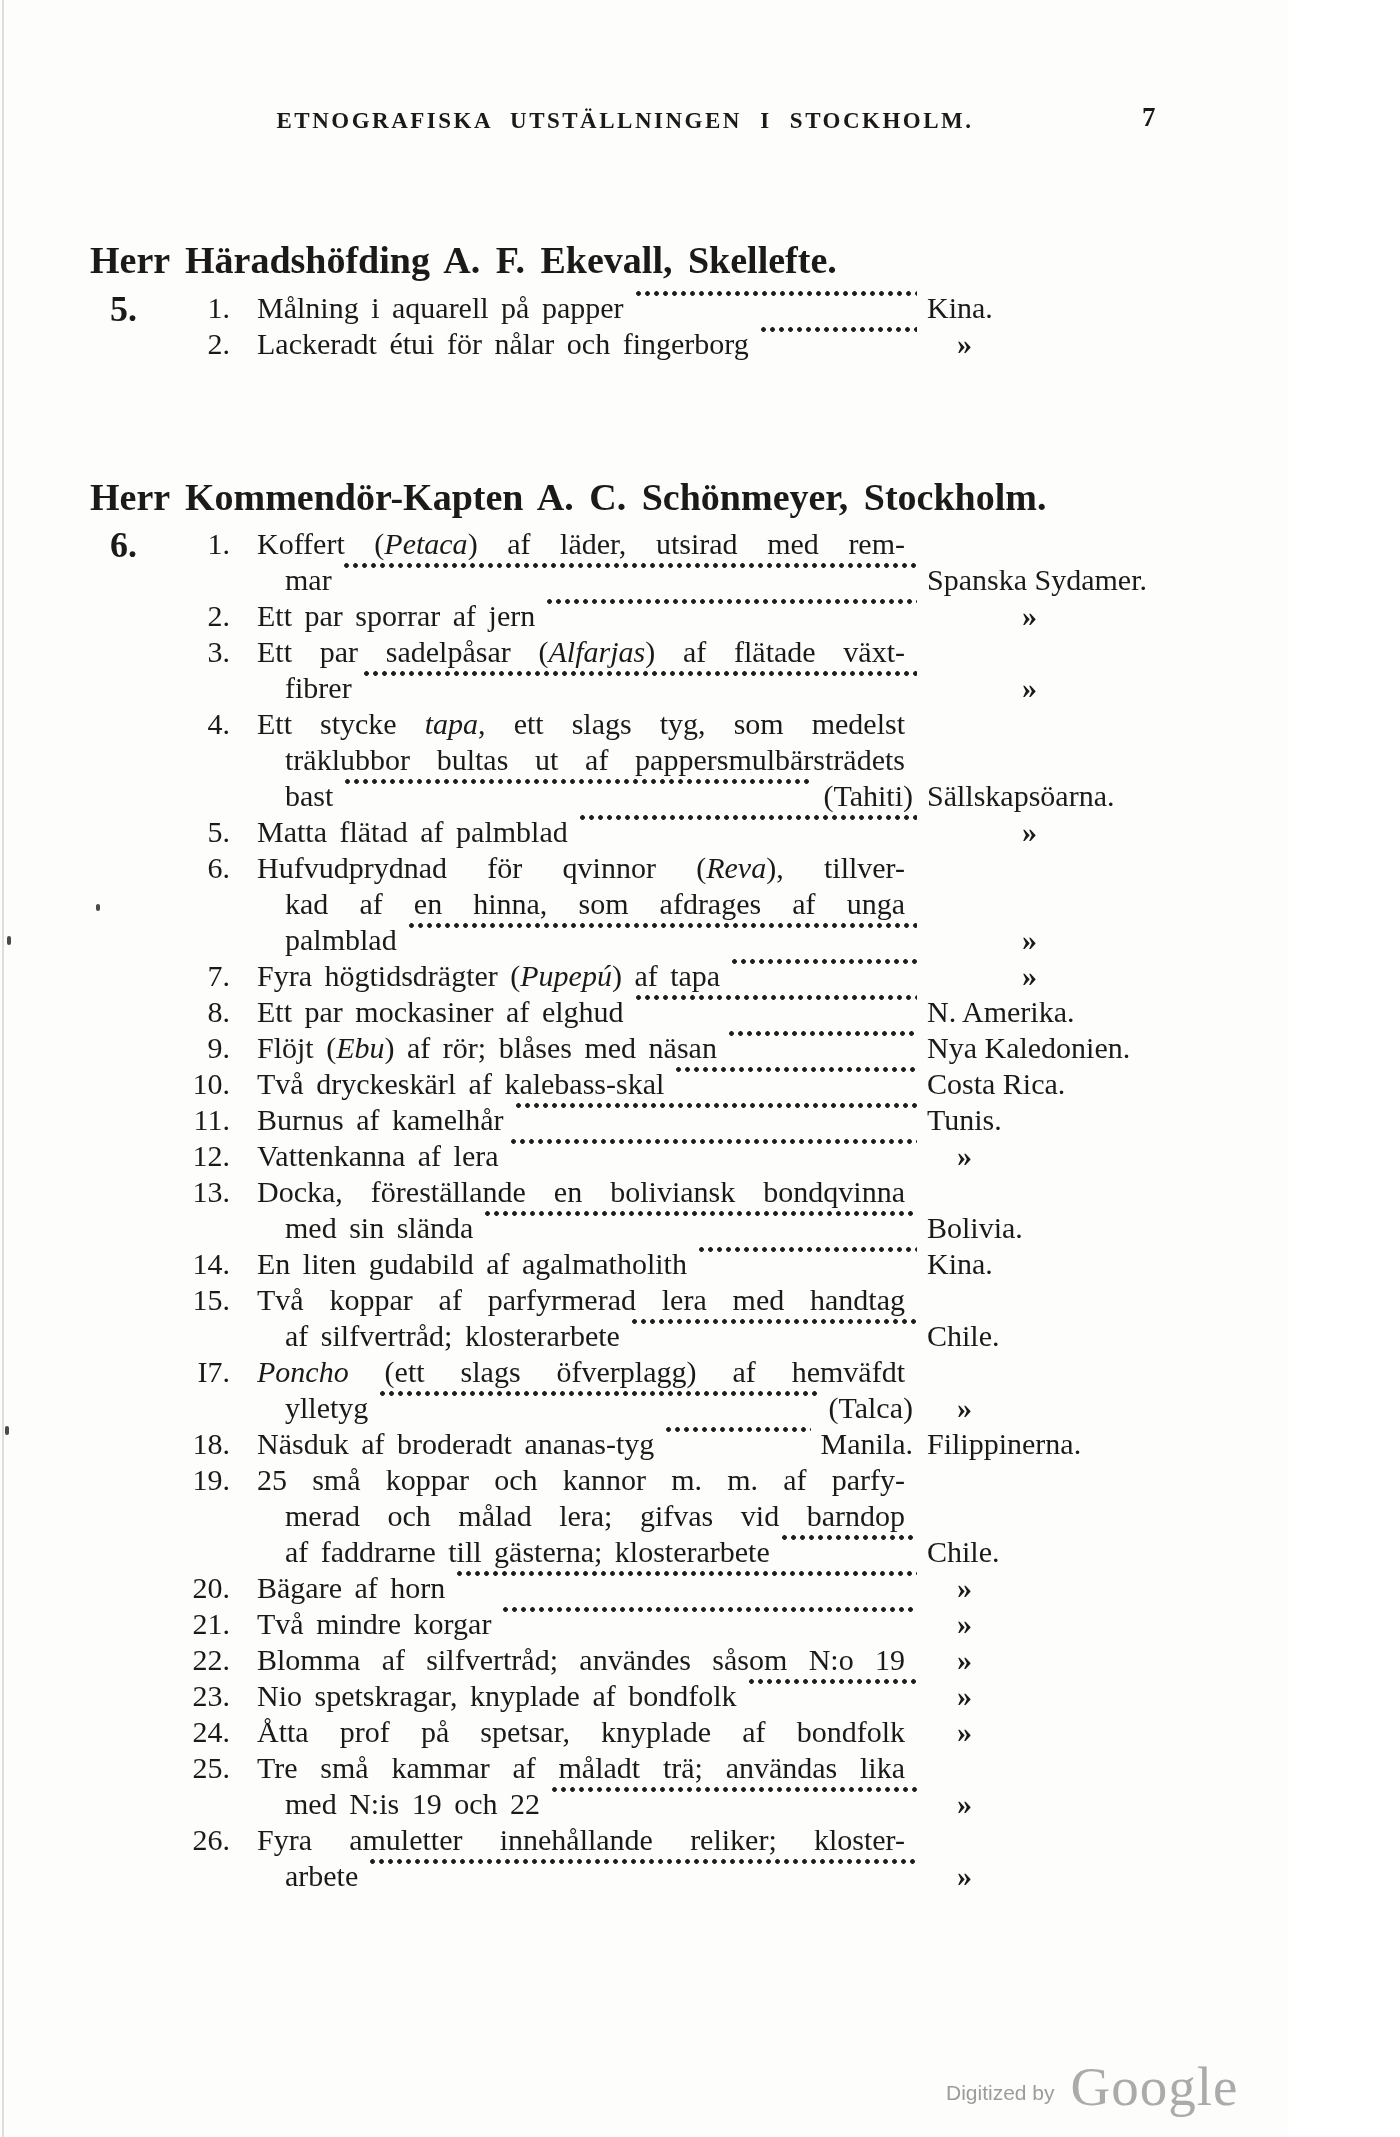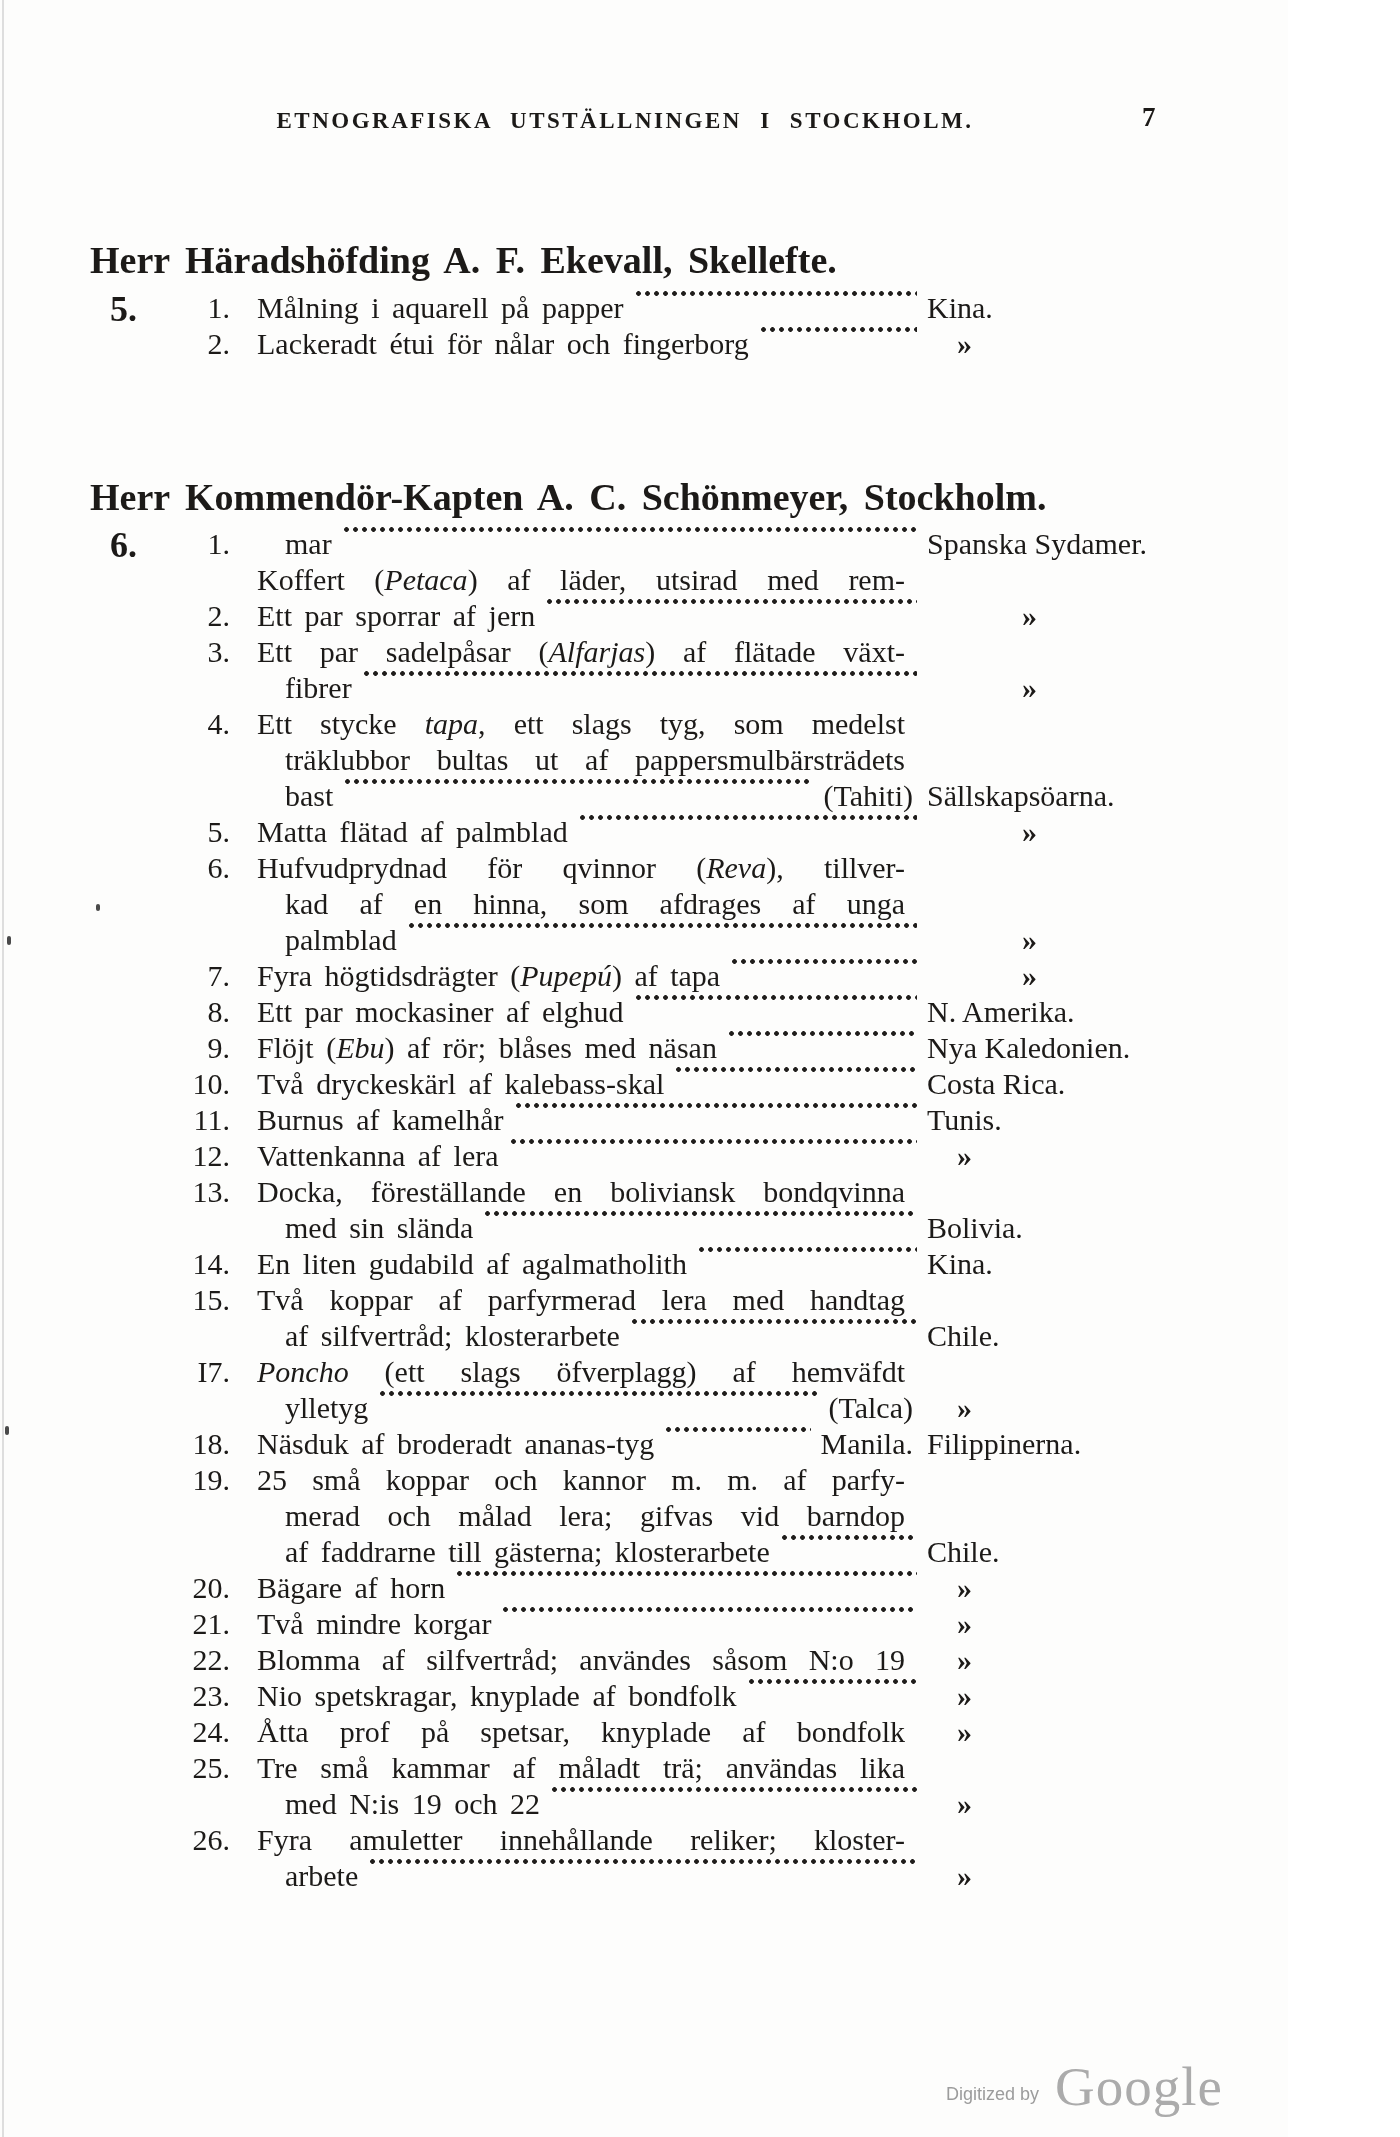--- a/index.html
+++ b/index.html
@@ -46,21 +46,21 @@
     flex:1 1 auto; height:5px; margin:0 10px -1px 12px; min-width:30px;
     background:radial-gradient(circle at 2.5px 2.5px,#201e1c 2.05px,transparent 2.6px);
     background-size:9px 5px; background-repeat:repeat-x; background-position:left bottom;
   }
   .suffix { margin-right:14px; word-spacing:5px; }
   .loc { flex:none; width:253px; box-sizing:border-box; }
   .loc.ditto { padding-left:30px; font-weight:bold; }
   .loc.ditto-wide { padding-left:95px; font-weight:bold; }
 
   .watermark { position:absolute; top:2050px; left:946px; white-space:nowrap; }
-  .wm-text { font-family:"Liberation Sans",sans-serif; font-size:18px; color:#9c9c9c;margin-top:30px; }
+  .wm-text { font-family:"Liberation Sans",sans-serif; font-size:21px; color:#9c9c9c;margin-top:30px; }
   .wm-logo { font-family:"Liberation Serif",serif; font-size:55px; color:#ababab; margin-left:12px; position:relative; top:5px; letter-spacing:1px; }
   .corner-blot {
     position:absolute; left:1335px; top:2092px; width:62px; height:29px; background:#070707;
     clip-path:polygon(0 100%, 6% 68%, 34% 32%, 66% 10%, 100% 0, 100% 100%);
   }
 </style>
 </head>
 <body>
 
 <div class="sheet">
@@ -96,28 +96,28 @@
         </div>
       </div>
     </div>
 
   <h2 class="section-heading" id="heading-1">Herr Kommendör-Kapten A. C. Schönmeyer, Stockholm.</h2>
   <div class="items" id="items-1">
       <div class="item">
         <span class="gnum">6.</span>
         <span class="inum">1.</span>
         <div class="body">
+          <div class="line">
+            <span class="txt just"><span>Koffert (</span><i>Petaca</i><span>) af läder, utsirad med rem-</span></span>
+            <span class="loc"></span>
+          </div>
           <div class="line cont">
             <span class="txt"><span>mar</span></span>
             <span class="leader"></span>
             <span class="loc">Spanska Sydamer.</span>
-          </div>
-          <div class="line">
-            <span class="txt just"><span>Koffert (</span><i>Petaca</i><span>) af läder, utsirad med rem-</span></span>
-            <span class="loc"></span>
           </div>
         </div>
       </div>
       <div class="item">
         <span class="inum">2.</span>
         <div class="body">
           <div class="line">
             <span class="txt"><span>Ett par sporrar af jern</span></span>
             <span class="leader"></span>
             <span class="loc ditto-wide">»</span>

